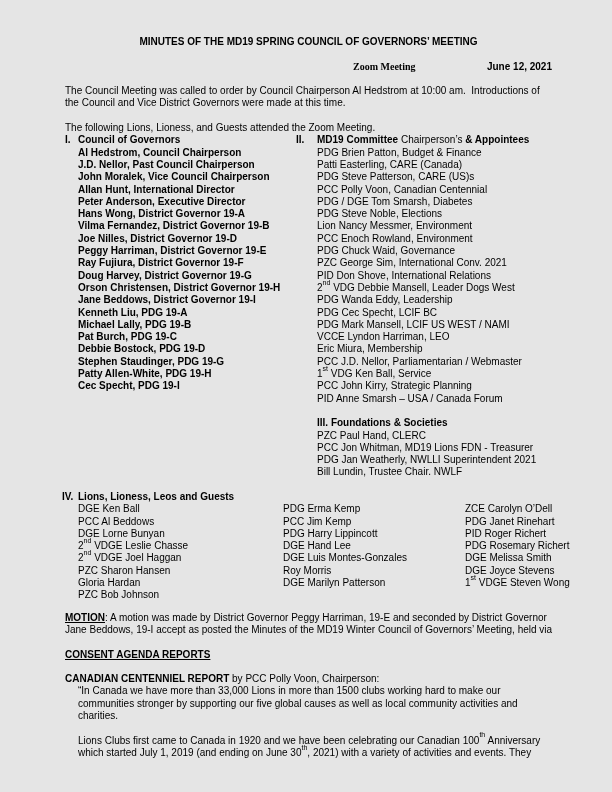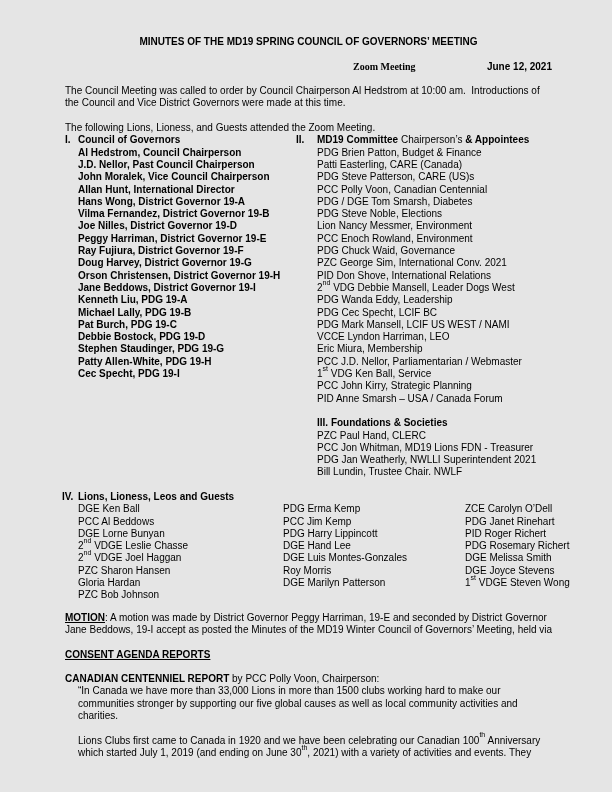--- a/index.html
+++ b/index.html
@@ -62,20 +62,21 @@
   <div class="line">The following Lions, Lioness, and Guests attended the Zoom Meeting.</div>
 
   <div class="cols">
     <div class="col-left">
       <div class="sect-head"><span class="num1">I.</span><span class="b">Council of Governors</span></div>
       <div class="items-1">
           <div class="li">Al Hedstrom, Council Chairperson</div>
           <div class="li">J.D. Nellor, Past Council Chairperson</div>
           <div class="li">John Moralek, Vice Council Chairperson</div>
           <div class="li">Allan Hunt, International Director</div>
+          <div class="li">Peter Anderson, Executive Director</div>
           <div class="li">Hans Wong, District Governor 19-A</div>
           <div class="li">Vilma Fernandez, District Governor 19-B</div>
           <div class="li">Joe Nilles, District Governor 19-D</div>
           <div class="li">Peggy Harriman, District Governor 19-E</div>
           <div class="li">Ray Fujiura, District Governor 19-F</div>
           <div class="li">Doug Harvey, District Governor 19-G</div>
           <div class="li">Orson Christensen, District Governor 19-H</div>
           <div class="li">Jane Beddows, District Governor 19-I</div>
           <div class="li">Kenneth Liu, PDG 19-A</div>
           <div class="li">Michael Lally, PDG 19-B</div>

